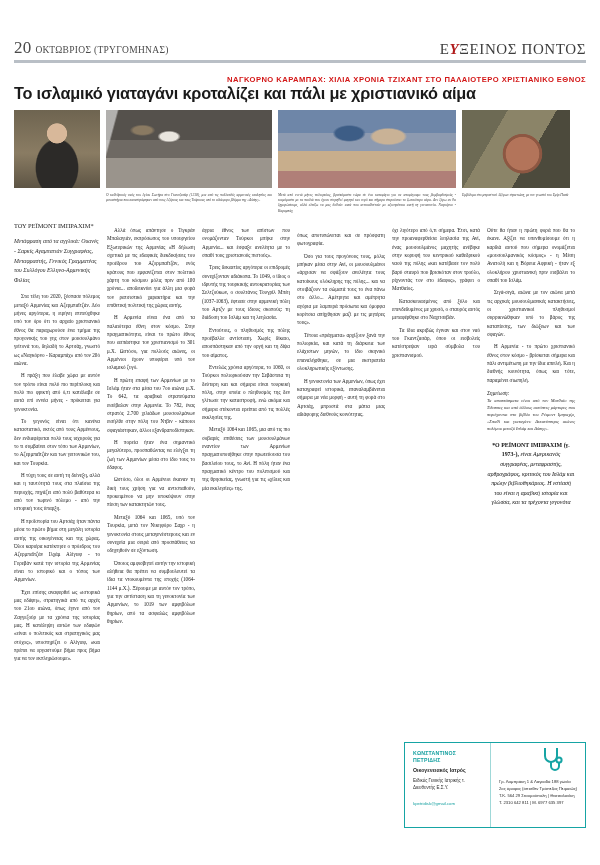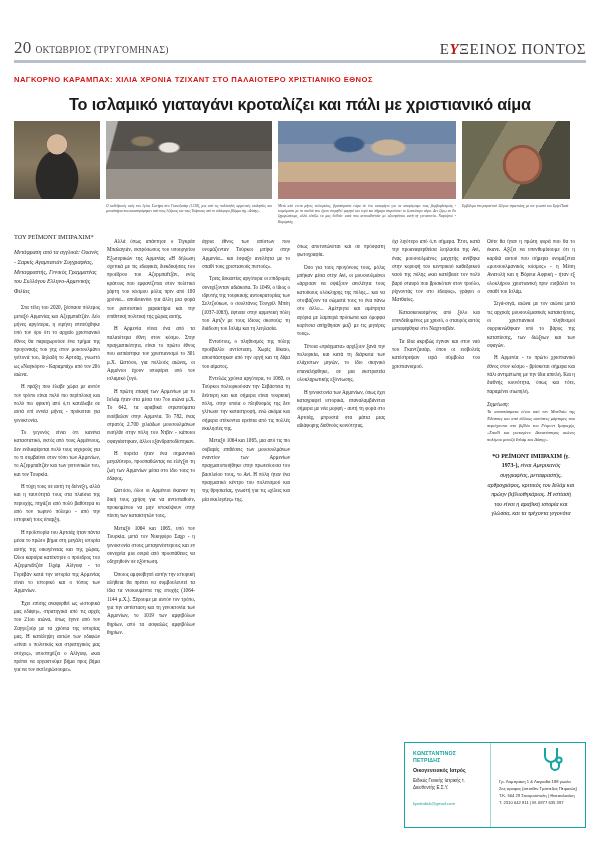--- a/index.html
+++ b/index.html
@@ -16,24 +16,24 @@
             padding-top: 38px; }
   .folio { font-family: "Liberation Serif", serif; color: #4a4a4a; white-space: nowrap; }
   .folio .num { font-size: 17px; letter-spacing: .2px; }
   .folio .mon { font-size: 9.5px; letter-spacing: .3px; }
   .masthead { font-family: "Liberation Serif", serif; font-size: 15px;
               color: #3d3d3d; letter-spacing: .6px; white-space: nowrap; }
   .masthead .hl { color: #b01b1b; font-style: italic; font-weight: bold; }
   .rule { height: 3px; background: #b9bfc6; margin-top: 2px; }
 
   
-  .kicker { text-align: left; color: #d31717; font-family: "Liberation Sans", sans-serif;
+  .kicker { text-align: right; color: #d31717; font-family: "Liberation Sans", sans-serif;
             font-weight: bold; font-size: 7.6px; letter-spacing: .45px; margin-top: 12px; }
-  .headline { text-align: center; color: #1a1a1a; font-family: "Liberation Sans", sans-serif;
-              font-weight: bold; font-size: 16.3px; letter-spacing: -.2px; margin-top: 11px; }
+  .headline { color: #1a1a1a; font-family: "Liberation Sans", sans-serif;
+              font-weight: bold; font-size: 16.3px; letter-spacing: -.2px; margin-top: 0; }
 
   
   .strip { display: flex; gap: 6px; margin-top: 7px; height: 78px; }
   .ph { position: relative; overflow: hidden; }
   .ph.p0 { width: 86px; }
   .ph.p1 { width: 166px; }
   .ph.p2 { width: 178px; }
   .ph.p3 { width: 108px; }
   .ph canvas, .ph .art { width: 100%; height: 100%; display: block; }
 

